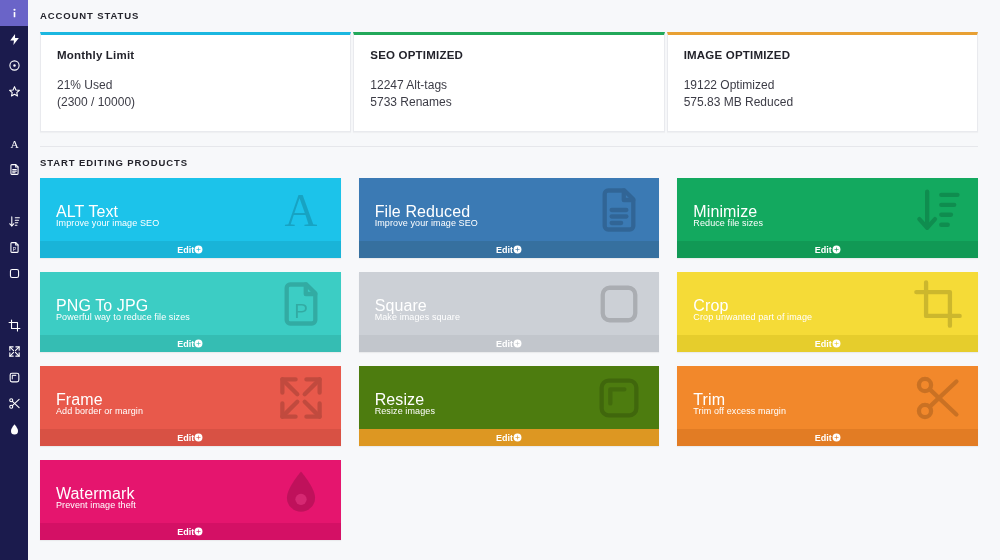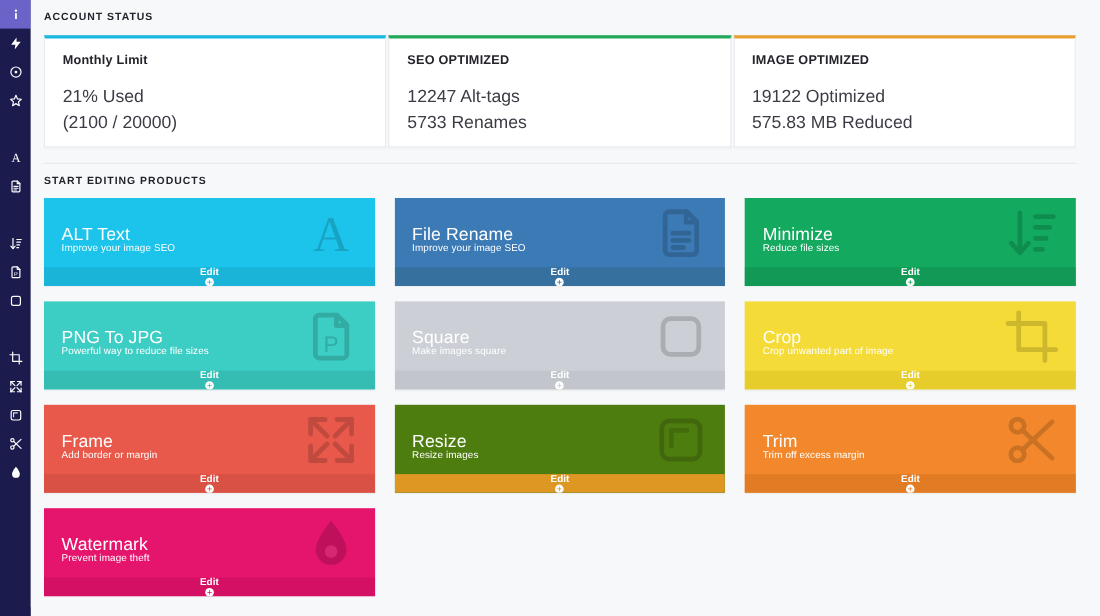--- a/index.html
+++ b/index.html
@@ -78,21 +78,21 @@
   }
 
   .status-card h3 {
     font-size: 11.5px;
     font-weight: bold;
     color: #23232b;
     margin-bottom: 16px;
     letter-spacing: 0.2px;
   }
   .status-card .sline {
-    font-size: 16px;
+    font-size: 12px;
     color: #3c3c46;
     line-height: 1.45;
   }
 
   .divider {
     height: 1px;
     background: #e6e7eb;
     margin: 14px 22px 0 12px;
   }
 
@@ -145,21 +145,20 @@
     right: 0;
     bottom: 0;
     height: 17px;
     display: flex;
     align-items: center;
     justify-content: center;
     font-size: 9px;
     font-weight: bold;
     gap: 0;
     z-index: 3;
-    flex-direction: column;
   }
   .product-card .pc-footer .plus-ico {
     display: inline-flex;
     line-height: 0;
   }
   .product-card.disabled .pc-title,
   .product-card.disabled .pc-sub,
   .product-card.disabled .pc-footer { color: #ffffff; }
 </style>
 </head>
@@ -296,21 +295,21 @@
   </nav>
 
 <main id="main">
 
   <div class="section-title">ACCOUNT STATUS</div>
 
   <div id="status-row">
       <div class="status-card" style="border-top-color: rgb(27, 183, 224);">
         <h3>Monthly Limit</h3>
         <div class="sline">21% Used</div>
-        <div class="sline">(2100 / 20000)</div>
+        <div class="sline">(2300 / 10000)</div>
       </div>
       <div class="status-card" style="border-top-color: rgb(34, 168, 90);">
         <h3>SEO OPTIMIZED</h3>
         <div class="sline">12247 Alt-tags</div>
         <div class="sline">5733 Renames</div>
       </div>
       <div class="status-card" style="border-top-color: rgb(232, 160, 51);">
         <h3>IMAGE OPTIMIZED</h3>
         <div class="sline">19122 Optimized</div>
         <div class="sline">575.83 MB Reduced</div>
@@ -340,21 +339,21 @@
         </div>
       </div>
       <div class="product-card" style="background: rgb(59, 122, 180);">
         <div class="pc-bg-icon"><svg width="52" height="52" viewBox="0 0 24 24" fill="none" stroke="#000000" stroke-width="2" stroke-linecap="round" stroke-linejoin="round">
             <path d="M14.5 3H7a1.6 1.6 0 0 0-1.6 1.6v14.8A1.6 1.6 0 0 0 7 21h10a1.6 1.6 0 0 0 1.6-1.6V7.1z"></path>
             <polyline points="14.2,3 14.2,7.4 18.6,7.4"></polyline>
             <line x1="8.6" y1="12" x2="15.4" y2="12"></line>
             <line x1="8.6" y1="15" x2="15.4" y2="15"></line>
             <line x1="8.6" y1="18" x2="13" y2="18"></line>
           </svg></div>
-        <div class="pc-title">File Rename</div>
+        <div class="pc-title">File Reduced</div>
         <div class="pc-sub">Improve your image SEO</div>
         <div class="pc-footer" style="background: rgb(54, 112, 159);">
           <span>Edit</span>
           <span class="plus-ico">
             <svg width="9" height="9" viewBox="0 0 24 24">
     <circle cx="12" cy="12" r="10.5" fill="#ffffff"></circle>
     <path d="M11.15 6.6h1.7v10.8h-1.7z" fill="#36709f"></path>
     <path d="M6.6 11.15h10.8v1.7H6.6z" fill="#36709f"></path>
   </svg>
           </span>

